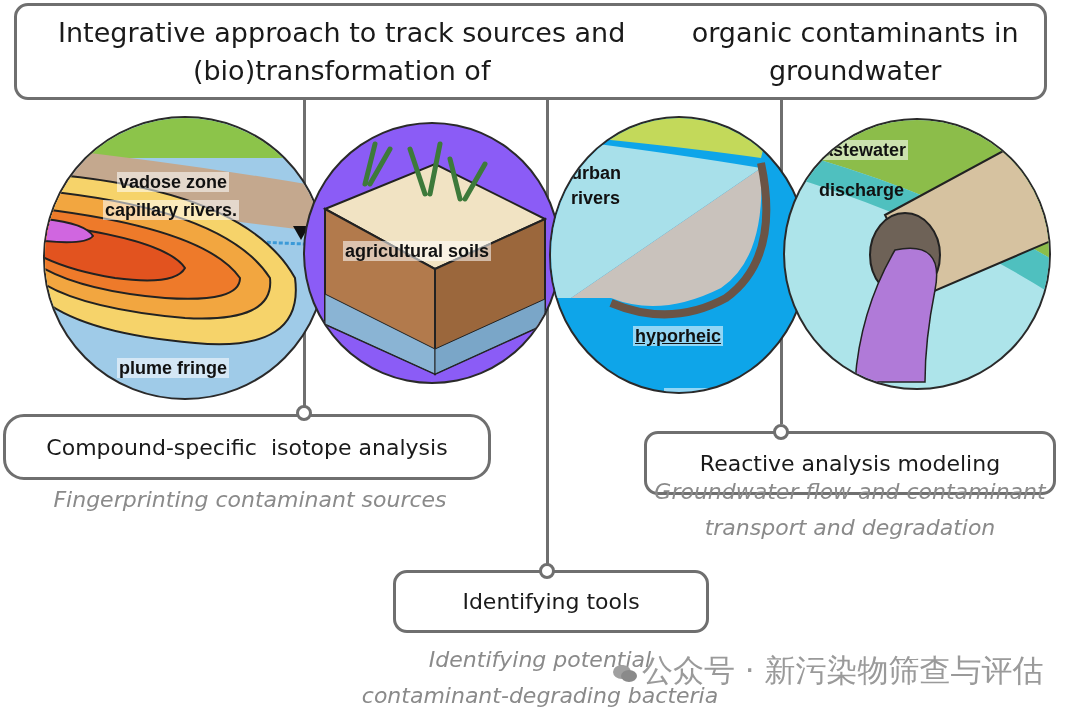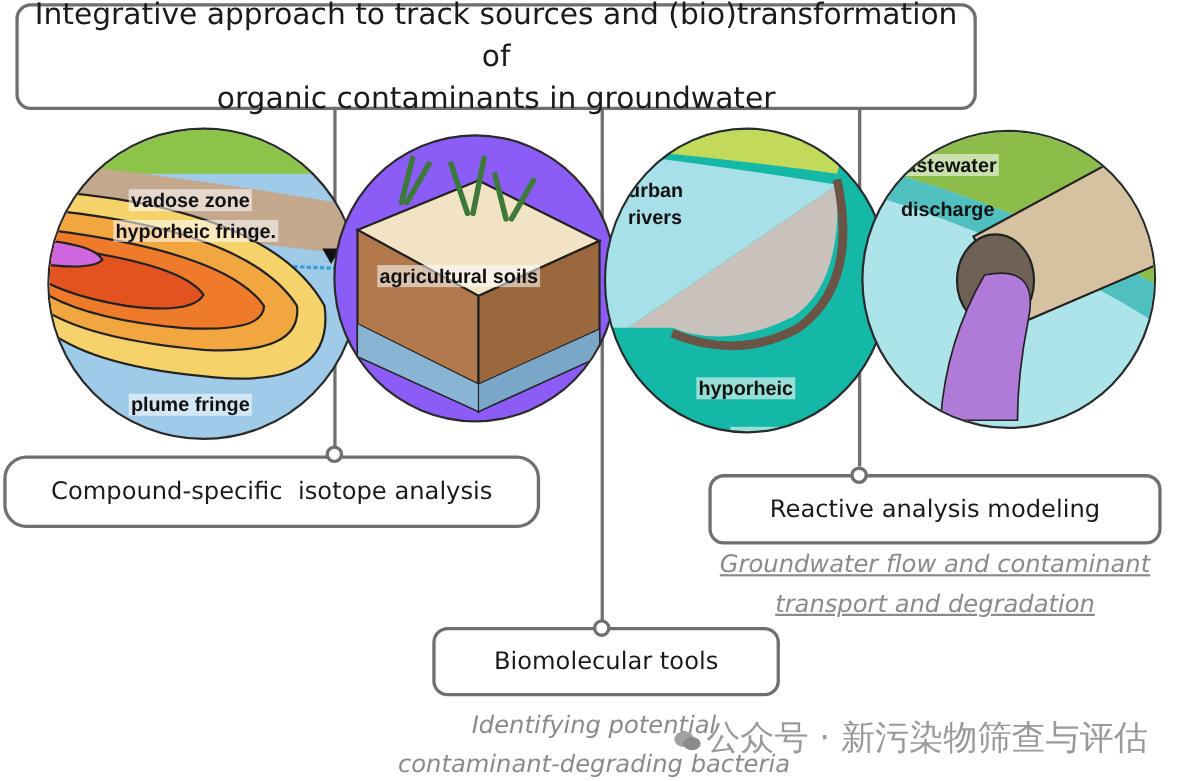--- a/index.html
+++ b/index.html
@@ -1,18 +1,18 @@
 <!DOCTYPE html>
 <html><head>
 <meta charset="utf-8">
 <style>
   html,body{margin:0;padding:0;background:#fff;}
   body{width:1080px;height:710px;position:relative;overflow:hidden;font-family:"DejaVu Sans","Liberation Sans",sans-serif;}
   .box{position:absolute;border:3px solid #6f6f6f;border-radius:14px;background:#fff;box-sizing:border-box;display:flex;align-items:center;justify-content:center;text-align:center;color:#1a1a1a;}
-  .title-box{left:14px;top:3px;width:874px;height:97px;font-size:27px;line-height:38px;flex-direction:column;}
+  .title-box{left:14px;top:3px;width:1033px;height:97px;font-size:27px;line-height:38px;flex-direction:row;}
   .method-box{font-size:22px;}
   .desc{position:absolute;color:#8a8a8a;font-style:italic;font-size:22px;line-height:36px;text-align:center;}
   .line{position:absolute;width:3px;background:#6f6f6f;}
   .node{position:absolute;width:16px;height:16px;border:3px solid #6f6f6f;border-radius:50%;background:#fff;box-sizing:border-box;}
   .circle{position:absolute;border-radius:50%;overflow:hidden;border:2px solid #2a2a2a;box-sizing:border-box;}
   .lbl{position:absolute;font-family:"Liberation Sans",sans-serif;font-weight:bold;color:#111;font-size:18px;line-height:20px;background:rgba(255,255,255,0.55);padding:0 2px;white-space:nowrap;}
   .watermark{position:absolute;left:612px;top:650px;font-size:31px;color:#9a9a9a;white-space:nowrap;}
   .wm-icon{display:inline-block;width:26px;height:20px;vertical-align:middle;margin-right:4px;}
 </style>
 </head>
@@ -33,82 +33,83 @@
     <path d="M0 30 Q140 45 284 70 L284 115 L0 80 Z" fill="#c4a88e"></path>
     <line x1="0" y1="115" x2="284" y2="127" stroke="#3b9ad8" stroke-width="3" stroke-dasharray="4 2"></line>
     <path d="M-10 55 Q200 70 250 160 Q260 235 150 225 Q30 215 -10 175 Z" fill="#f6d36a" stroke="#222" stroke-width="2"></path>
     <path d="M-10 72 Q180 90 225 160 Q230 205 140 200 Q30 190 -10 160 Z" fill="#f2a640" stroke="#222" stroke-width="2"></path>
     <path d="M-10 90 Q160 110 195 160 Q195 185 120 180 Q30 172 -10 145 Z" fill="#ee7a2a" stroke="#222" stroke-width="2"></path>
     <path d="M-10 105 Q120 120 140 150 Q130 168 70 160 Q20 152 -10 135 Z" fill="#e2531f" stroke="#222" stroke-width="2"></path>
     <path d="M-10 100 Q40 104 48 118 Q40 128 -10 122 Z" fill="#d066e0" stroke="#222" stroke-width="2"></path>
     <polygon points="248,108 264,108 256,122" fill="#111"></polygon>
   </svg>
   <span class="lbl" style="left:72px;top:54px;">vadose zone</span>
-  <span class="lbl" style="left:58px;top:82px;">hyporheic fringe.</span>
+  <span class="lbl" style="left:58px;top:82px;">capillary rivers.</span>
   <span class="lbl" style="left:72px;top:240px;">plume fringe</span>
 </div>
 
 <div class="circle" style="left:303px;top:122px;width:258px;height:262px;background:#8b5cf6;">
   <svg width="258" height="262" viewBox="0 0 258 262" style="position:absolute;left:0;top:0;">
     <polygon points="20,85 130,40 240,95 130,145" fill="#f1e3c3" stroke="#222" stroke-width="2"></polygon>
     <polygon points="20,85 130,145 130,250 20,200" fill="#b27a4c" stroke="#222" stroke-width="2"></polygon>
     <polygon points="130,145 240,95 240,200 130,250" fill="#9b673c" stroke="#222" stroke-width="2"></polygon>
     <polygon points="20,170 130,225 130,250 20,200" fill="#8ab4d4" stroke="#222" stroke-width="1"></polygon>
     <polygon points="130,225 240,175 240,200 130,250" fill="#7aa6c8" stroke="#222" stroke-width="1"></polygon>
     <path d="M60 60 l10 -40 M65 60 l20 -35 M120 70 l-15 -45 M125 70 l10 -50 M155 75 l-10 -40 M160 75 l20 -35" stroke="#3d7a3a" stroke-width="5" stroke-linecap="round"></path>
   </svg>
   <span class="lbl" style="left:38px;top:117px;">agricultural soils</span>
 </div>
 
-<div class="circle" style="left:549px;top:116px;width:260px;height:278px;background:#14b8a6;">
+<div class="circle" style="left:549px;top:116px;width:260px;height:278px;background:#0ea5e9;">
   <svg width="260" height="278" viewBox="0 0 260 278" style="position:absolute;left:0;top:0;">
     <path d="M40 0 L220 0 L210 40 Q140 30 40 20 Z" fill="#c3d95a"></path>
     <path d="M0 20 Q120 35 210 50 L20 180 L0 180 Z" fill="#a8e0ea"></path>
     <path d="M20 180 L210 50 Q215 140 170 170 Q110 200 60 180 Z" fill="#c9c2bc"></path>
     <path d="M210 45 Q230 140 175 180 Q120 210 60 185" fill="none" stroke="#6b5445" stroke-width="8"></path>
   </svg>
   <span class="lbl" style="left:18px;top:45px;background:none;">urban</span>
   <span class="lbl" style="left:18px;top:70px;background:none;">rivers</span>
-  <span class="lbl" style="left:82px;top:225px;">hyporheic</span>
+  <span class="lbl" style="left:82px;top:208px;text-decoration:underline;">hyporheic</span>
   <span class="lbl" style="left:113px;top:233px;margin-top:37px;">zone</span>
 </div>
 
 <div class="circle" style="left:783px;top:118px;width:268px;height:272px;background:#ade4ea;">
   <svg width="268" height="272" viewBox="0 0 268 272" style="position:absolute;left:0;top:0;">
     <path d="M0 0 L268 0 L268 140 Q150 70 0 30 Z" fill="#8cbd4a"></path>
     <path d="M0 30 Q150 70 268 140 L268 175 Q150 100 0 55 Z" fill="#4fc0bf"></path>
     <polygon points="100,95 220,30 268,80 268,120 140,175" fill="#d6c2a0" stroke="#222" stroke-width="2"></polygon>
     <ellipse cx="120" cy="135" rx="35" ry="42" fill="#6e6257" stroke="#222" stroke-width="2"></ellipse>
     <path d="M110 130 Q160 120 150 170 Q140 220 140 262 L70 262 Q75 190 110 130 Z" fill="#b07ad8" stroke="#222" stroke-width="1.5"></path>
   </svg>
   <span class="lbl" style="left:22px;top:20px;">wastewater</span>
   <span class="lbl" style="left:32px;top:60px;background:none;">discharge</span>
 </div>
 
 <div class="box method-box" style="left:3px;top:414px;width:488px;height:66px;border-radius:21px;">
   <span style="white-space:pre;">Compound-specific  isotope analysis</span>
 </div>
 <div class="node" style="left:296px;top:405px;"></div>
 <div class="desc" style="left:0;top:482px;width:500px;">
+  <div>Fingerprinting contaminant sources</div>
 </div>
 
 <div class="box method-box" style="left:393px;top:570px;width:316px;height:63px;">
-  <span>Biomolecular tools</span>
+  <span>Identifying tools</span>
 </div>
 <div class="node" style="left:539px;top:563px;"></div>
 <div class="desc" style="left:320px;top:642px;width:440px;">
   <div>Identifying potential</div>
   <div>contaminant-degrading bacteria</div>
 </div>
 
 <div class="box method-box" style="left:644px;top:431px;width:412px;height:64px;">
   <span>Reactive analysis modeling</span>
 </div>
 <div class="node" style="left:773px;top:424px;"></div>
-<div class="desc" style="left:620px;top:496px;width:460px;text-decoration:underline;">
+<div class="desc" style="left:620px;top:474px;width:460px;">
   <div>Groundwater flow and contaminant</div>
   <div>transport and degradation</div>
 </div>
 
 <div class="watermark">
   <svg class="wm-icon" viewBox="0 0 26 20">
     <ellipse cx="10" cy="9" rx="9" ry="7" fill="#a0a0a0"></ellipse>
     <ellipse cx="17" cy="13" rx="8" ry="6" fill="#8a8a8a"></ellipse>
   </svg><span>公众号 · 新污染物筛查与评估</span>
 </div>

